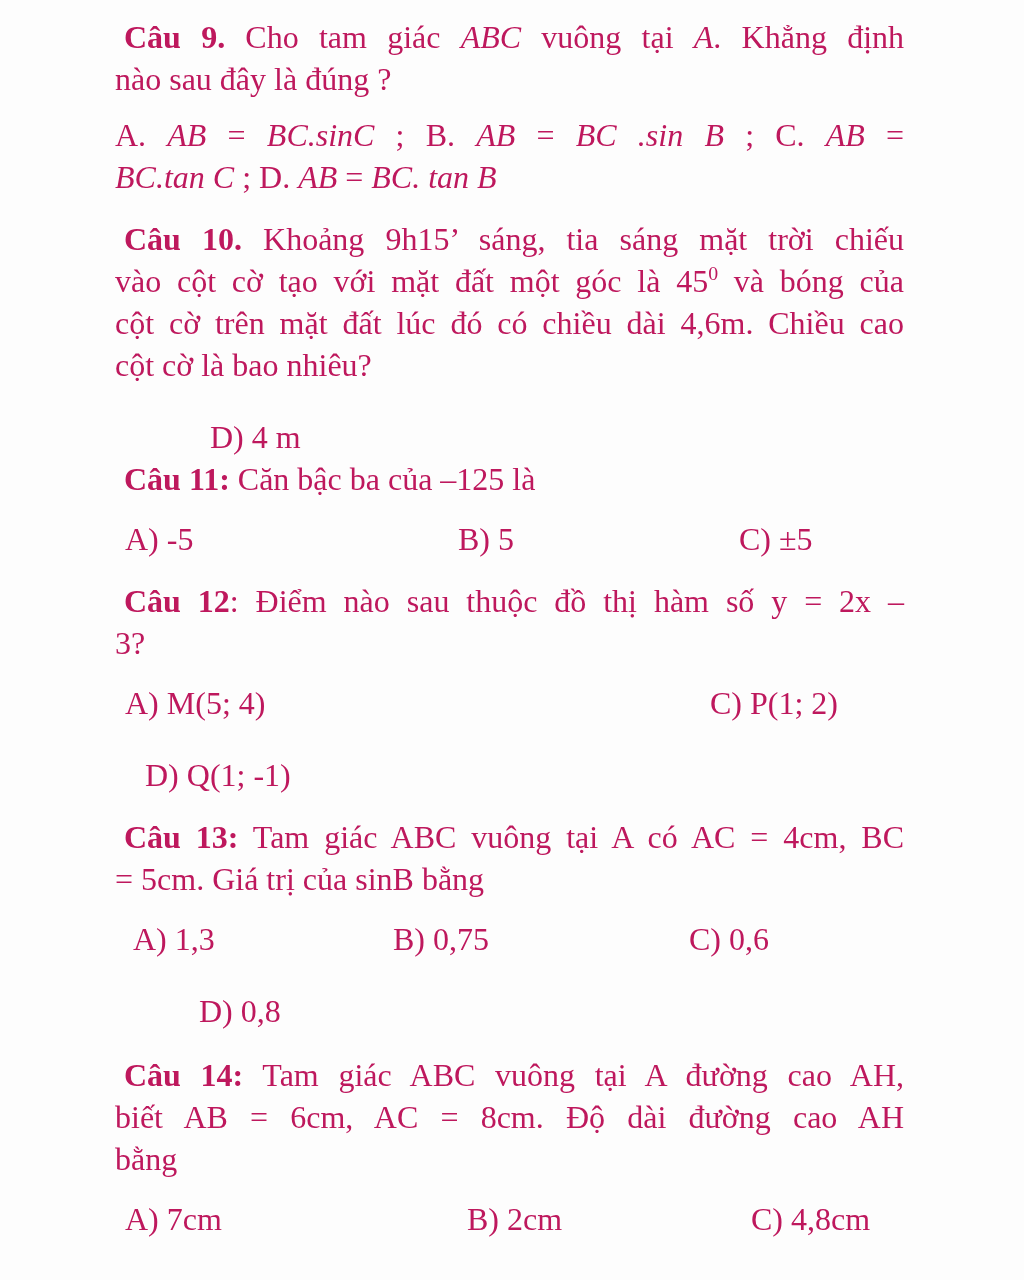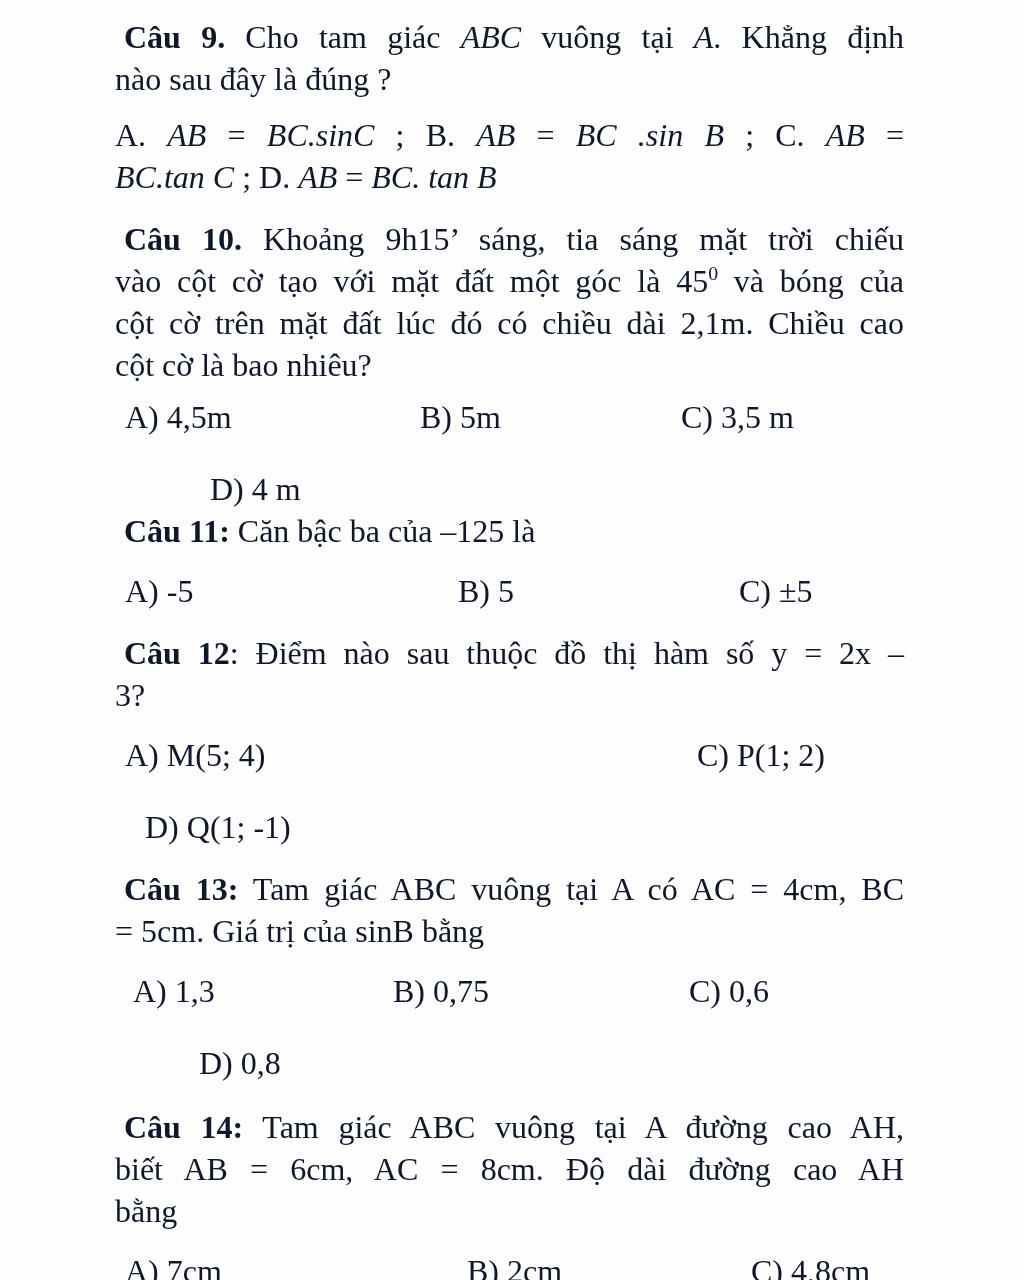--- a/index.html
+++ b/index.html
@@ -30,59 +30,54 @@
   .bd { font-weight: bold; }
   sup { font-size: 0.62em; line-height: 0; vertical-align: super; }
   
   .optrow { position: relative; height: 42px; }
   .optrow > span { position: absolute; top: 0; white-space: nowrap; }
   .drow { height: 42px; margin-top: 30px; }
 </style>
 </head>
 <body style="background: rgb(253, 253, 253);">
 
-<div class="page" style="color: #0f172a;">
+<div class="page" style="color: #be185d;">
 
   <section class="q">
     <div class="line indent"><span class="bd">Câu 9.</span><span> Cho tam giác </span><span class="it">ABC</span><span> vuông tại </span><span class="it">A</span><span>. Khẳng định</span></div>
     <div class="line final"><span>nào sau đây là đúng ?</span></div>
     <div class="line" style="margin-top:14px"><span>A. </span><span class="it">AB</span><span> = </span><span class="it">BC.sinC</span><span> ; B. </span><span class="it">AB</span><span> = </span><span class="it">BC .sin B</span><span> ; C. </span><span class="it">AB</span><span> =</span></div>
     <div class="line final"><span class="it">BC.tan C</span><span> ; D. </span><span class="it">AB</span><span> = </span><span class="it">BC. tan B</span></div>
   </section>
 
   <section class="q" style="margin-top:20px">
     <div class="line indent"><span class="bd">Câu 10.</span><span> Khoảng 9h15’ sáng, tia sáng mặt trời chiếu</span></div>
     <div class="line"><span>vào cột cờ tạo với mặt đất một góc là 45</span><sup>0</sup><span> và bóng của</span></div>
-    <div class="line"><span>cột cờ trên mặt đất lúc đó có chiều dài 2,1m. Chiều cao</span></div>
+    <div class="line"><span>cột cờ trên mặt đất lúc đó có chiều dài 4,6m. Chiều cao</span></div>
     <div class="line final"><span>cột cờ là bao nhiêu?</span></div>
-    <div class="optrow" style="margin-top:10px">
-      <span style="left:10px">A) 4,5m</span>
-      <span style="left:305px">B) 5m</span>
-      <span style="left:566px">C)  3,5 m</span>
-    </div>
     <div class="drow" style="padding-left:95px">
       <span>D) 4 m</span>
     </div>
   </section>
 
   <section class="q">
     <div class="line final indent"><span class="bd">Câu 11:</span><span> Căn bậc ba  của –125 là</span></div>
     <div class="optrow" style="margin-top:18px">
       <span style="left:10px">A) -5</span>
       <span style="left:343px">B) 5</span>
       <span style="left:624px">C) ±5</span>
     </div>
   </section>
 
   <section class="q" style="margin-top:20px">
     <div class="line indent"><span class="bd">Câu 12</span><span>: Điểm nào sau thuộc đồ thị hàm số y = 2x –</span></div>
     <div class="line final"><span>3?</span></div>
     <div class="optrow" style="margin-top:18px">
       <span style="left:10px">A) M(5; 4)</span>
-      <span style="left:582px">C) P(1; 2)</span>
+      <span style="left:595px">C) P(1; 2)</span>
     </div>
     <div class="drow" style="padding-left:30px">
       <span>D) Q(1; -1)</span>
     </div>
   </section>
 
   <section class="q" style="margin-top:20px">
     <div class="line indent"><span class="bd">Câu 13:</span><span> Tam giác ABC vuông tại A có AC = 4cm, BC</span></div>
     <div class="line final"><span>= 5cm. Giá trị của sinB bằng</span></div>
     <div class="optrow" style="margin-top:18px">

